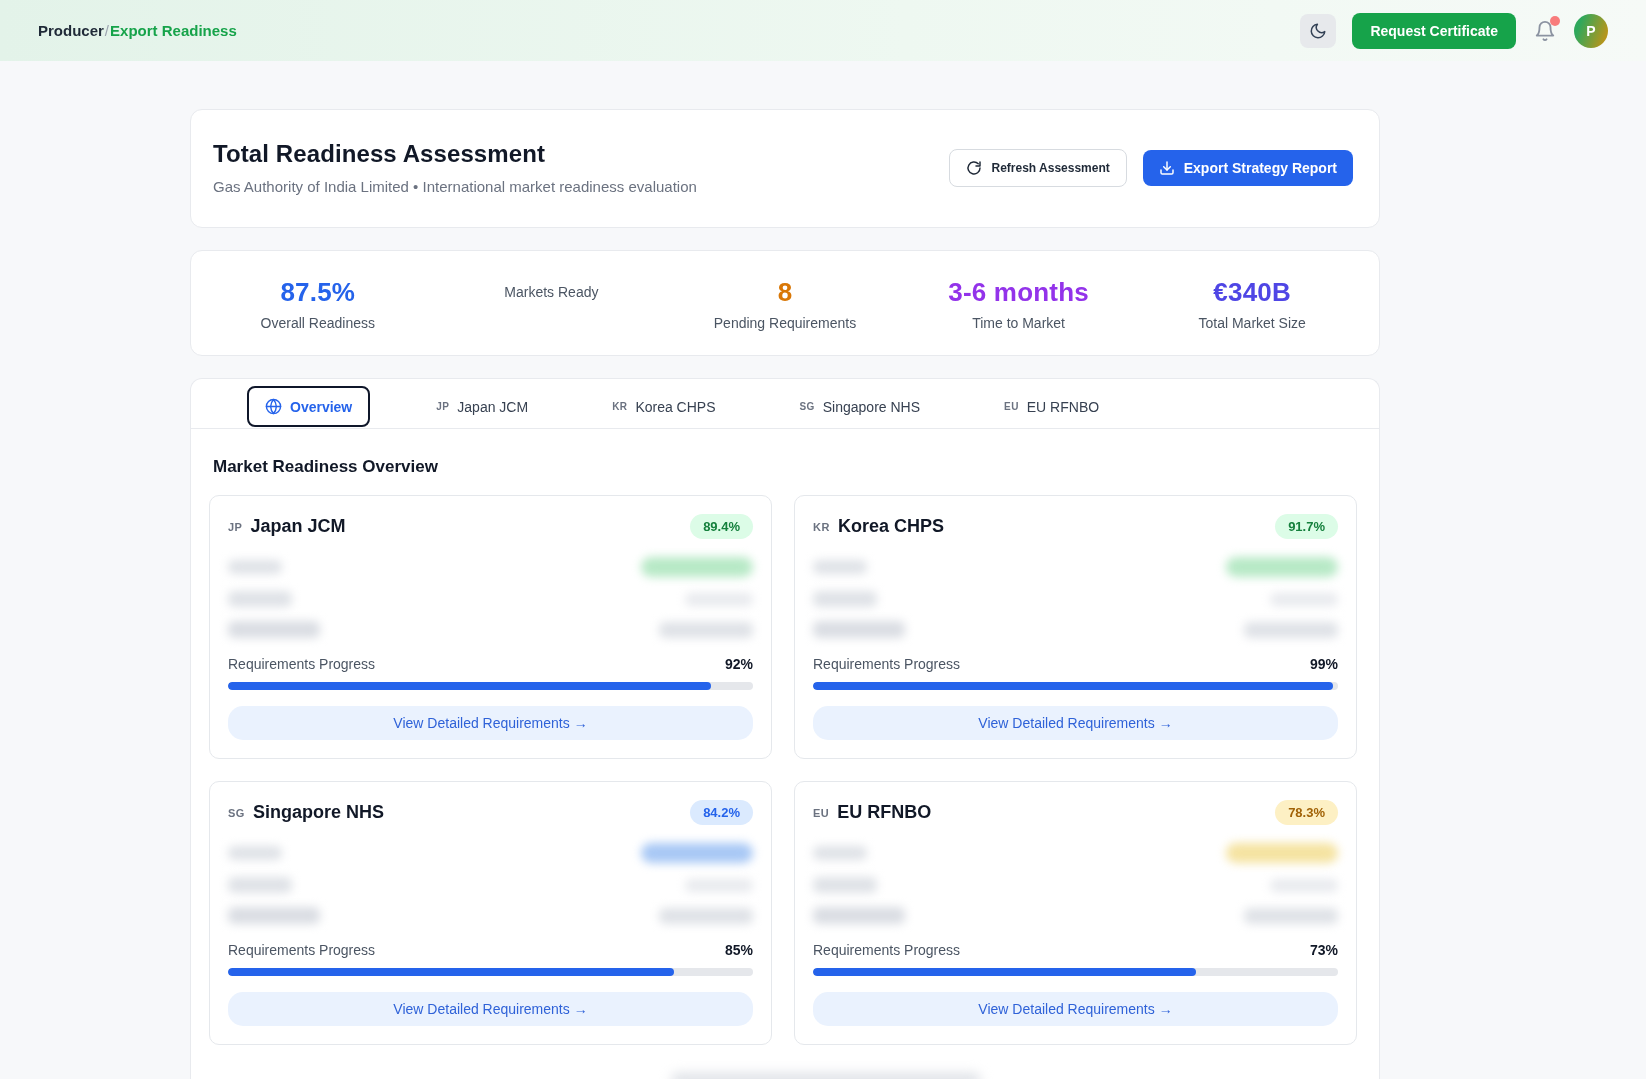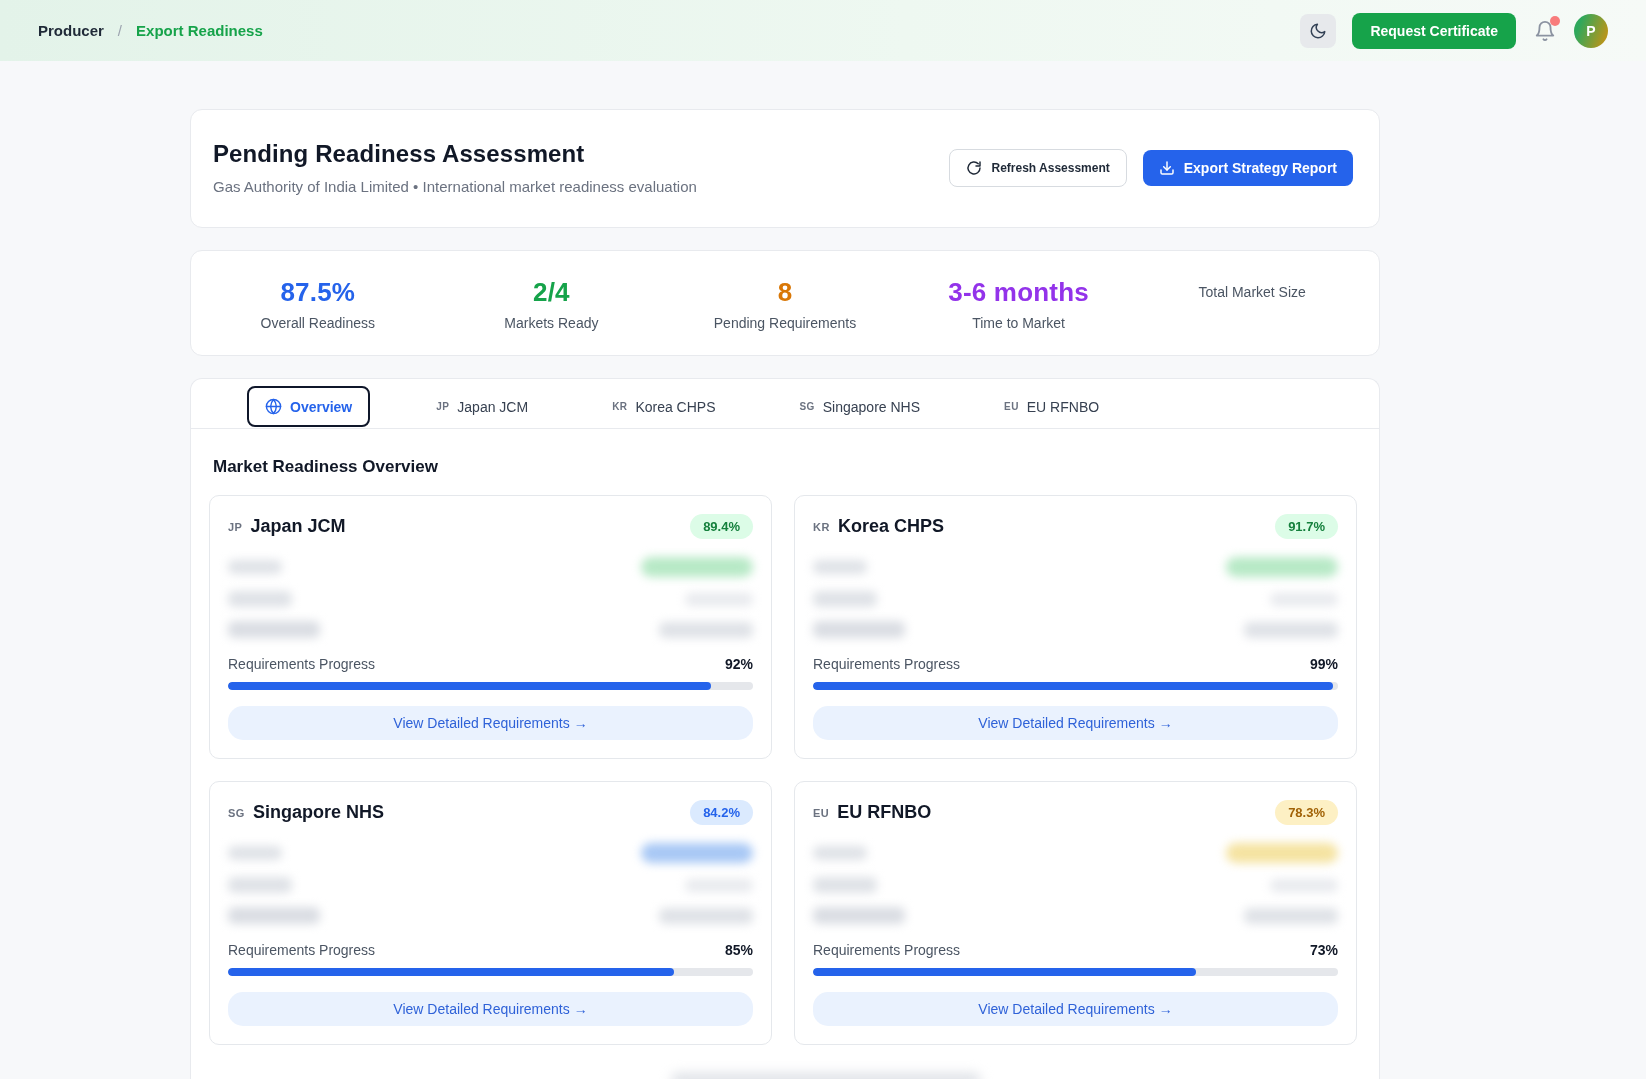--- a/index.html
+++ b/index.html
@@ -6,21 +6,21 @@
   html,body { width:1646px; height:1079px; overflow:hidden; }
   body { font-family:"Liberation Sans","DejaVu Sans",sans-serif; background:#f7f8fa; color:#111827; }
 
   
   .topbar {
     height:61px; width:100%;
     background:linear-gradient(90deg,#e3f3e9 0%,#eef8f1 55%,#f6faf7 100%);
     display:flex; align-items:center; justify-content:space-between;
     padding:0 38px 0 38px;
   }
-  .crumbs { display:flex; align-items:center; gap:14px; font-size:15px; font-weight:700; }
+  .crumbs { display:flex; align-items:center; gap:1px; font-size:15px; font-weight:700; }
   .crumb-section { color:#1f2937; }
   .crumb-sep { color:#9ca3af; font-weight:400; }
   .crumb-page { color:#16a34a; }
   .topbar-right { display:flex; align-items:center; gap:16px; }
   .icon-btn {
     width:36px; height:34px; border:none; border-radius:8px; background:#e7e9ec;
     display:flex; align-items:center; justify-content:center; cursor:pointer; color:#334155;
   }
   .btn-green {
     background:#16a34a; color:#fff; border:none; border-radius:8px;
@@ -145,21 +145,21 @@
       <span class="bell-dot"></span>
     </div>
     <div class="avatar">P</div>
   </div>
 </div>
 
 <div class="container">
 
   <div class="card title-card">
     <div>
-      <div class="page-title">Pending Readiness Assessment</div>
+      <div class="page-title">Total Readiness Assessment</div>
       <div class="page-subtitle">Gas Authority of India Limited • International market readiness evaluation</div>
     </div>
     <div class="title-actions">
       <button class="btn-outline">
         <span>
           <svg width="16" height="16" viewBox="0 0 24 24" fill="none" stroke="currentColor" stroke-width="2.2" stroke-linecap="round" stroke-linejoin="round">
               <path d="M21 12a9 9 0 1 1-2.64-6.36"></path>
               <polyline points="21 3 21 9 15 9"></polyline>
             </svg>
         </span>
@@ -177,32 +177,32 @@
       </button>
     </div>
   </div>
 
   <div class="card stats-card">
     <div class="stat">
       <div class="stat-value" style="color: rgb(37, 99, 235);">87.5%</div>
       <div class="stat-label">Overall Readiness</div>
     </div>
     <div class="stat">
-      <div class="stat-value" style="color: rgb(22, 163, 74);">2/4</div>
       <div class="stat-label">Markets Ready</div>
     </div>
     <div class="stat">
       <div class="stat-value" style="color: rgb(217, 119, 6);">8</div>
       <div class="stat-label">Pending Requirements</div>
     </div>
     <div class="stat">
       <div class="stat-value" style="color: rgb(147, 51, 234);">3-6 months</div>
       <div class="stat-label">Time to Market</div>
     </div>
     <div class="stat">
+      <div class="stat-value" style="color: rgb(79, 70, 229);">€340B</div>
       <div class="stat-label">Total Market Size</div>
     </div>
   </div>
 
   <div class="card content-card">
 
     <div class="tabs">
       <button class="tab active">
         <span>
           <svg width="17" height="17" viewBox="0 0 24 24" fill="none" stroke="currentColor" stroke-width="2" stroke-linecap="round" stroke-linejoin="round">

